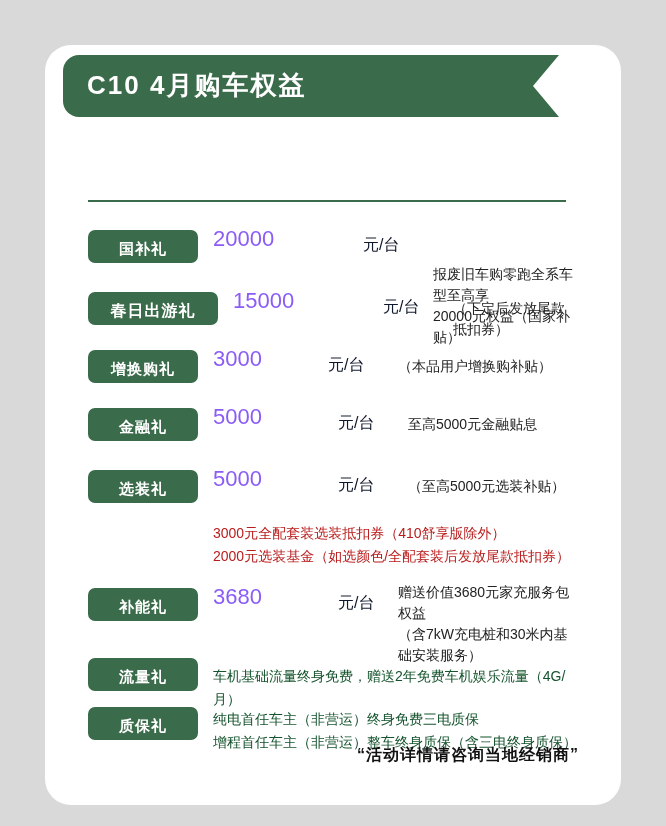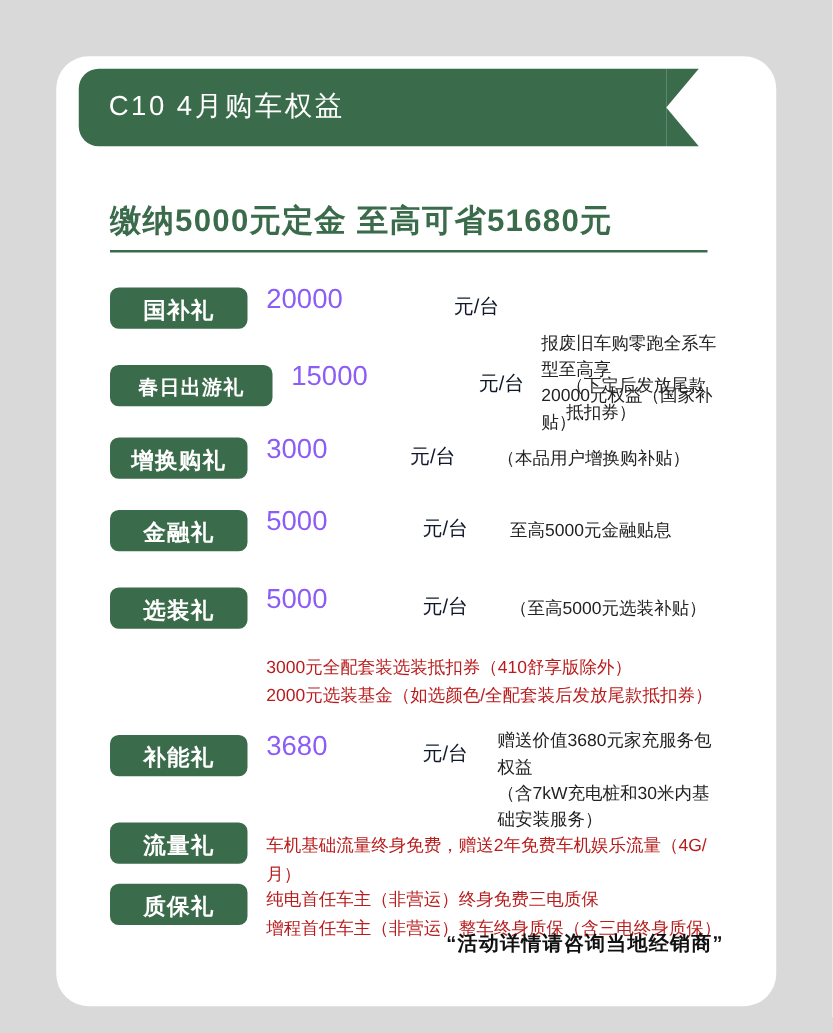--- a/index.html
+++ b/index.html
@@ -41,22 +41,22 @@
     height: 0;
     border-top: 31px solid #3a6b4a;
     border-bottom: 31px solid #3a6b4a;
     border-right: 26px solid transparent;
   }
   .ribbon-title {
     position: absolute;
     left: 42px;
     top: 22px;
     color: #ffffff;
-    font-size: 22px;
-    font-weight: normal;
+    font-size: 26px;
+    font-weight: bold;
     letter-spacing: 2px;
     line-height: 36px;
     white-space: nowrap;
   }
 
   
   .headline {
     position: absolute;
     left: 43px;
     top: 115px;
@@ -83,21 +83,21 @@
   }
   .tag {
     position: absolute;
     left: 0;
     top: 0;
     width: 110px;
     height: 33px;
     border: 2px solid #3a6b4a;
     border-radius: 7px;
     color: #3a6b4a;
-    font-size: 18px;
+    font-size: 15px;
     font-weight: bold;
     text-align: center;
     line-height: 33px;
     letter-spacing: 1px;
     box-sizing: border-box;
     background: #ffffff;
   }
   .tag.filled {
     background: #3a6b4a;
     color: #ffffff;
@@ -132,21 +132,21 @@
     left: 125px;
     color: #b91c1c;
     font-size: 14px;
     line-height: 23px;
     white-space: pre-line;
   }
   .wide-desc {
     position: absolute;
     left: 125px;
     top: 1px;
-    color: #b91c1c;
+    color: #14532d;
     font-size: 14px;
     line-height: 23px;
     white-space: pre-line;
   }
   .footer-note {
     position: absolute;
     right: 42px;
     top: 700px;
     color: #111111;
     font-size: 16px;
@@ -157,21 +157,20 @@
 </style>
 </head>
 <body>
 
 <div class="poster">
 
   <div class="ribbon"></div>
   <div class="ribbon-tail"></div>
   <div class="ribbon-title">C10  4月购车权益</div>
 
-  <div class="headline">缴纳5000元定金  至高可省51680元</div>
   <div class="headline-rule"></div>
 
   <div class="row" style="top:185px;">
     <div class="tag filled">国补礼</div>
     <div class="amount">20000</div>
     <div class="unit" style="left:275px;">元/台</div>
     <div class="desc" style="left:345px; top:-4px;margin-top:38px;">报废旧车购零跑全系车型至高享
 20000元权益（国家补贴）</div>
   </div>
 

